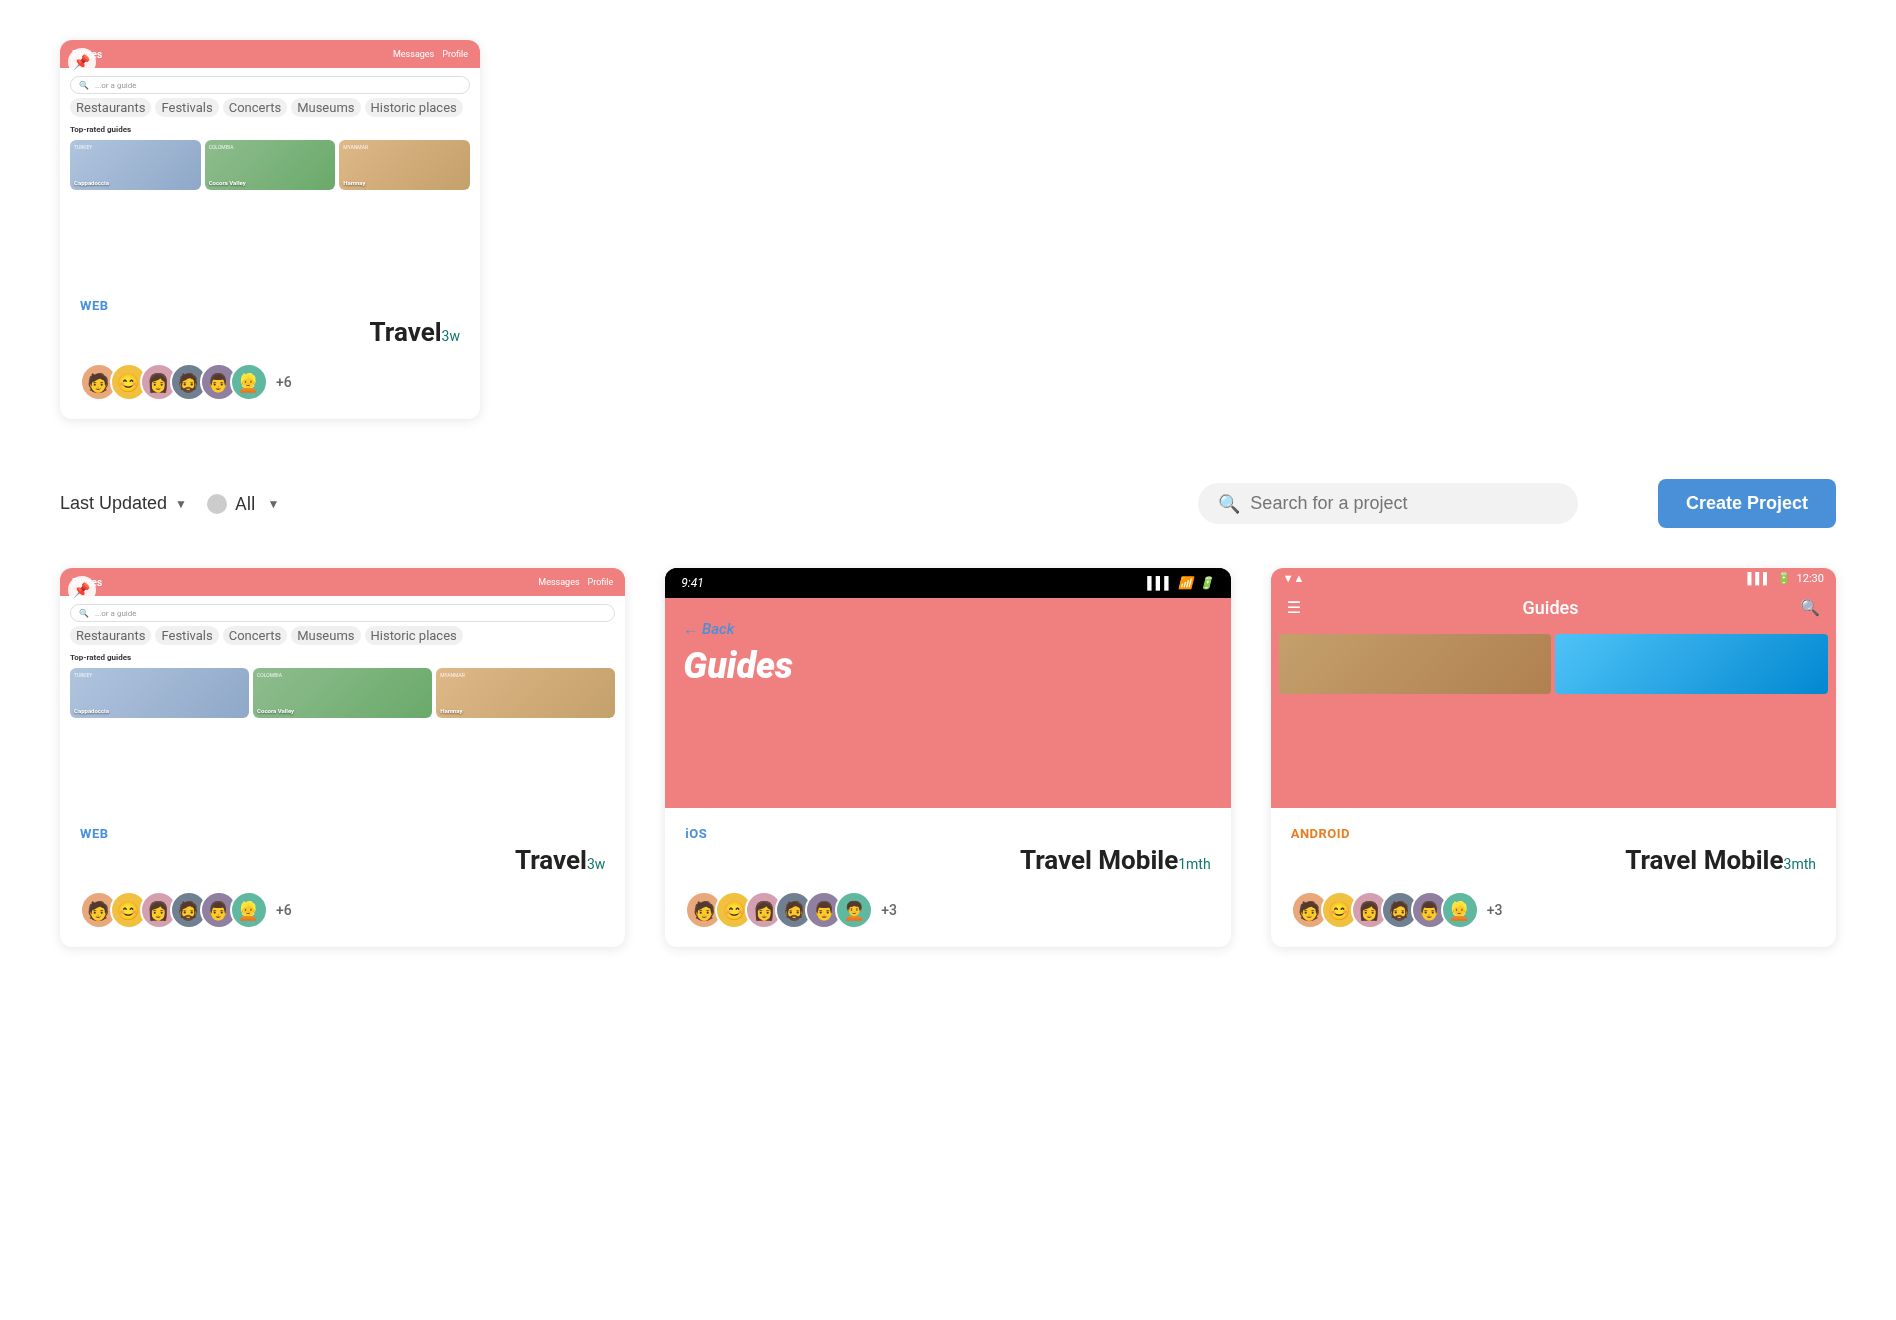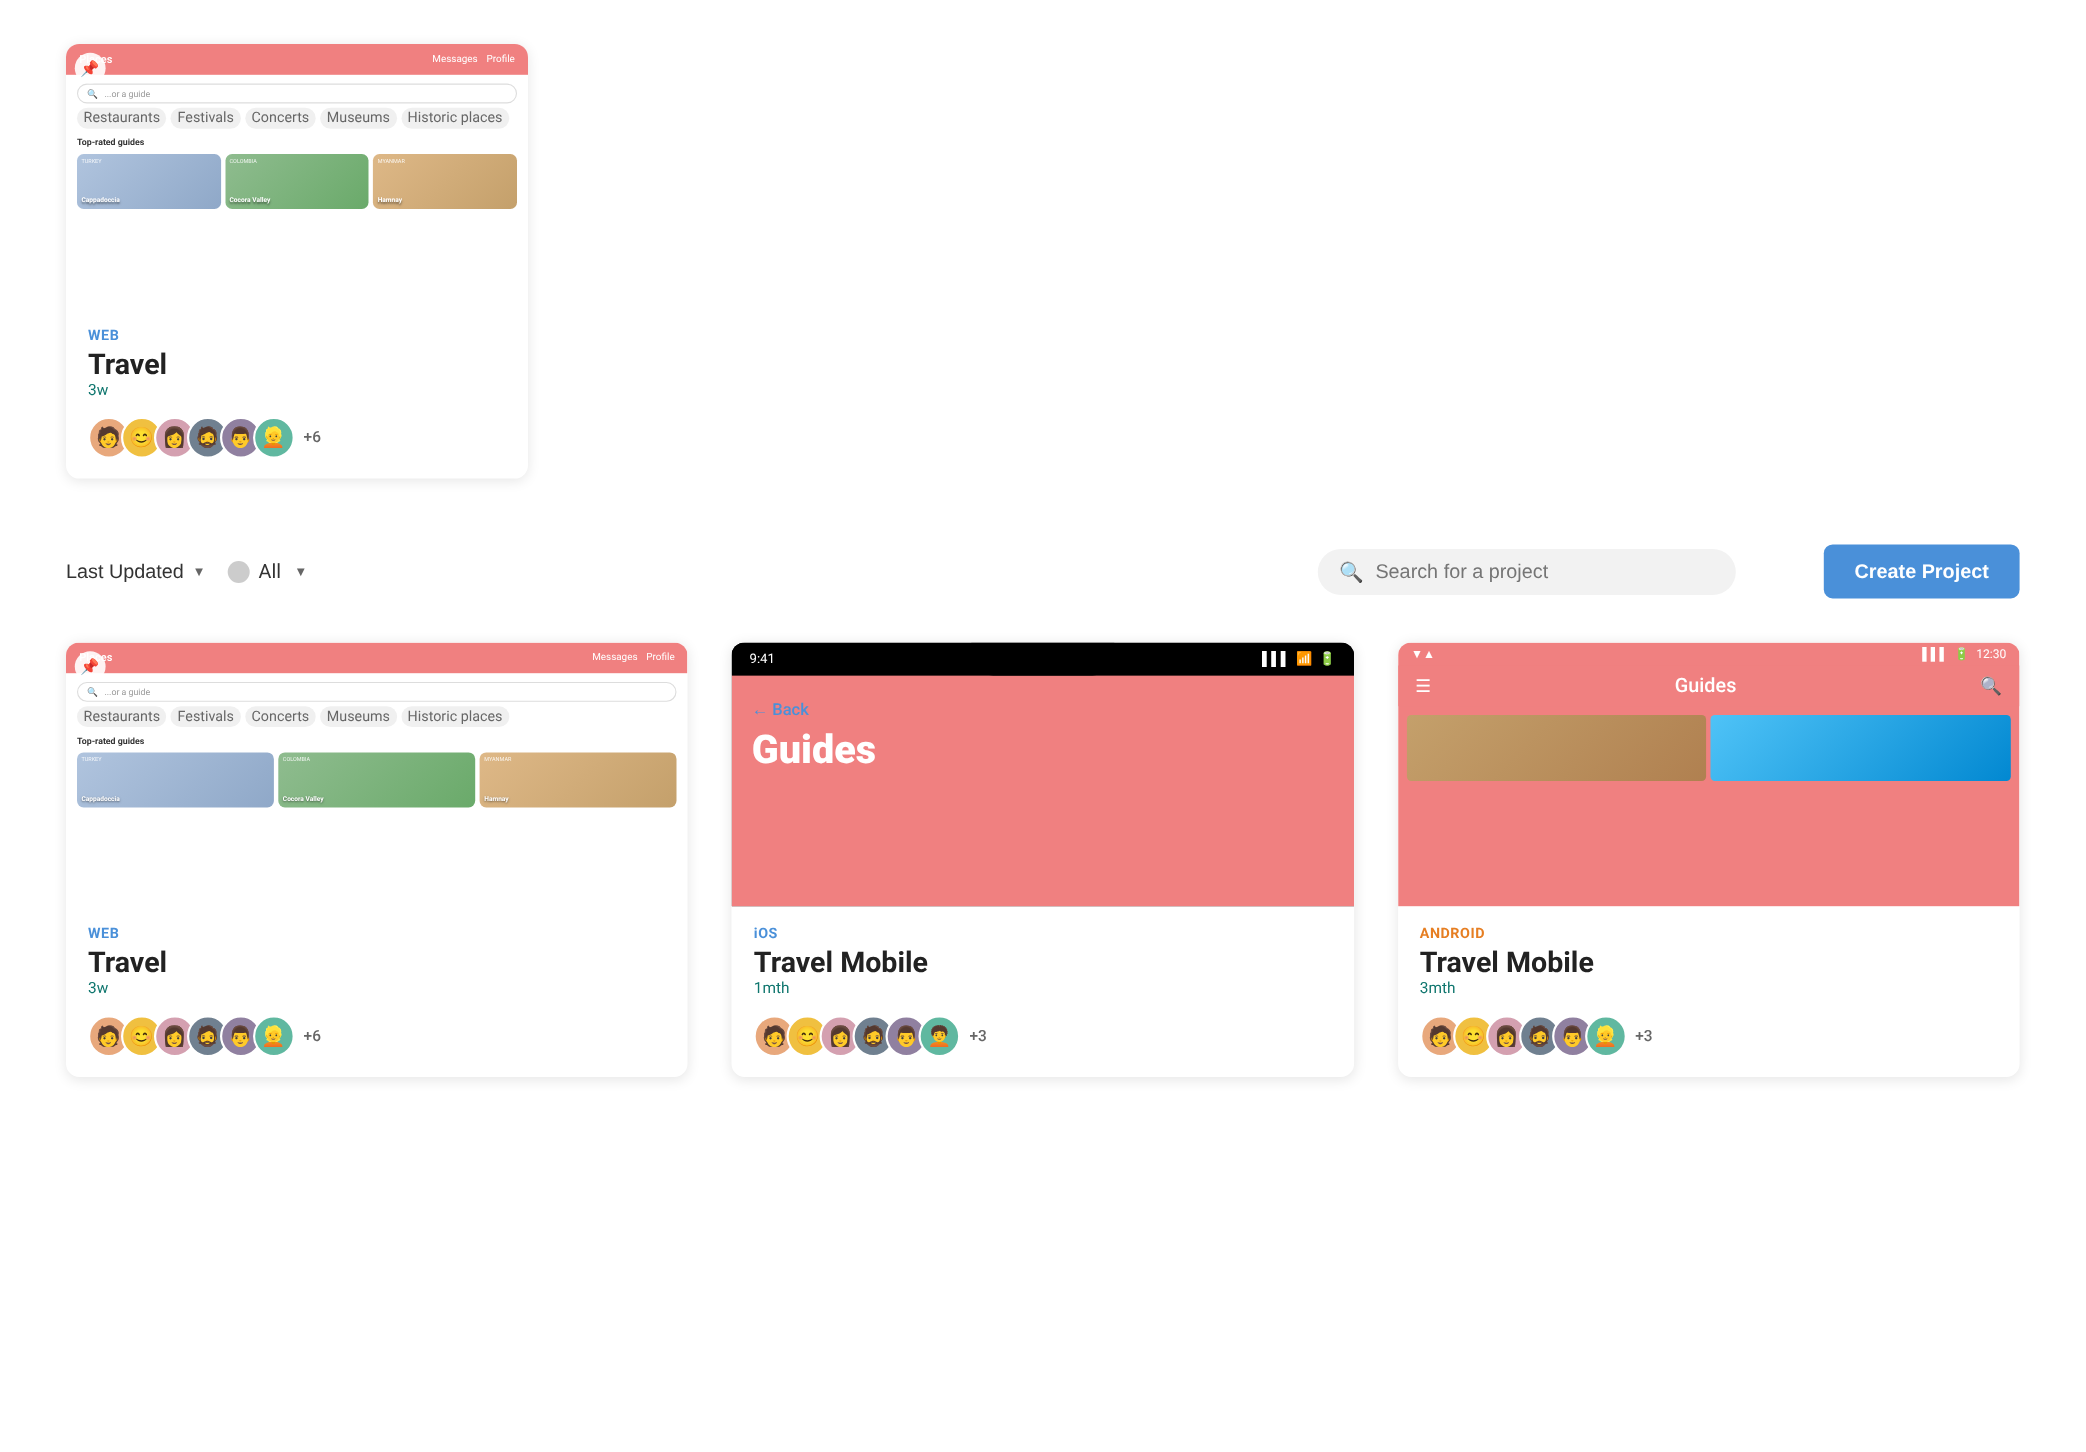--- a/index.html
+++ b/index.html
@@ -171,21 +171,20 @@
       font-weight: 700;
       color: #4A90D9;
       letter-spacing: 0.5px;
     }
     .card-title-row {
       display: flex;
       justify-content: flex-end;
       align-items: baseline;
       margin-top: 4px;
       margin-bottom: 16px;
-      flex-direction: column;
     }
     .card-title {
       font-size: 26px;
       font-weight: 700;
       color: #222;
     }
     .card-time {
       font-size: 14px;
       color: #0f766e;
     }
@@ -489,21 +488,21 @@
           <div class="avatar a3">👩</div>
           <div class="avatar a4">🧔</div>
           <div class="avatar a5">👨</div>
           <div class="avatar a6">👱</div>
           <span class="avatar-more">+6</span>
         </div>
       </div>
     </div>
 
     <div class="project-card" style="width:100%;">
-      <div class="card-preview" style="background:#84cc16; position:relative;">
+      <div class="card-preview" style="background:#84cc16; position:relative;font-style:italic;">
         <div class="ios-preview">
 
           <div style="background:#000; color:#fff; display:flex; justify-content:space-between; align-items:center; padding: 8px 16px; font-size:12px; position:relative; z-index:2;">
             <span>9:41</span>
             <div style="display:flex; gap:6px;">
               <span>▌▌▌</span>
               <span>📶</span>
               <span>🔋</span>
             </div>
           </div>

